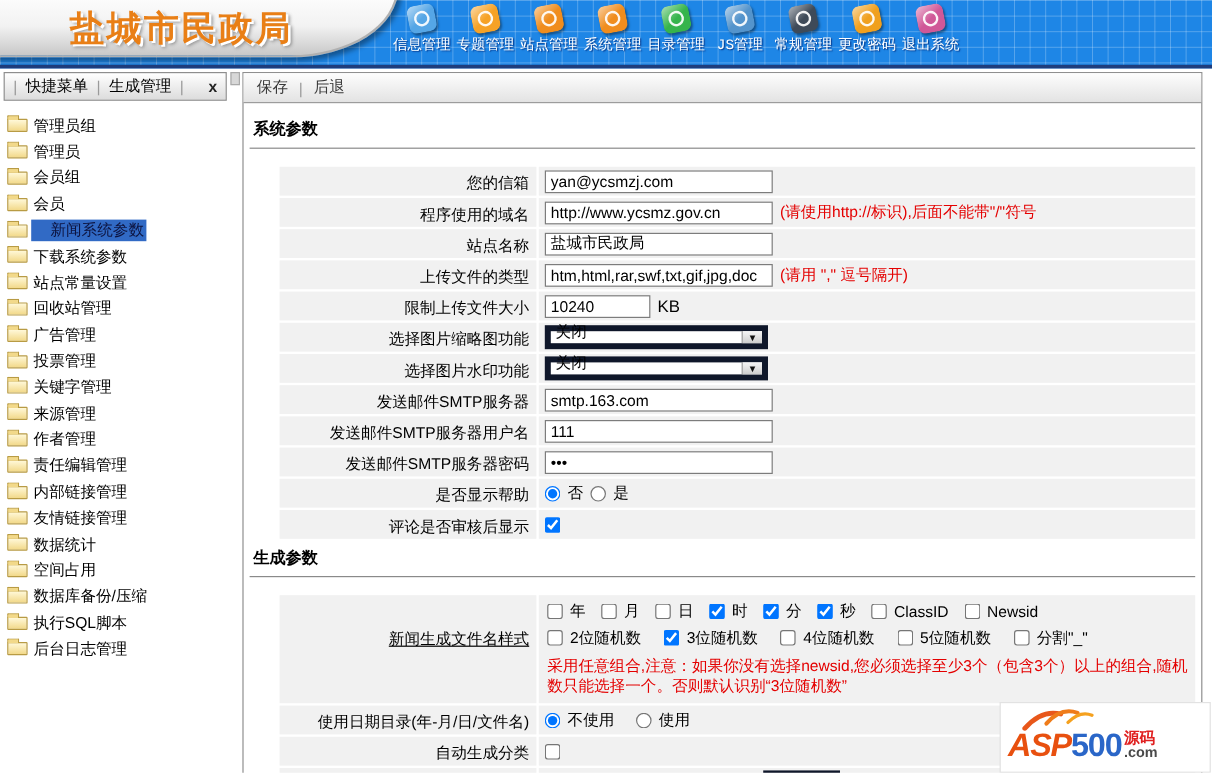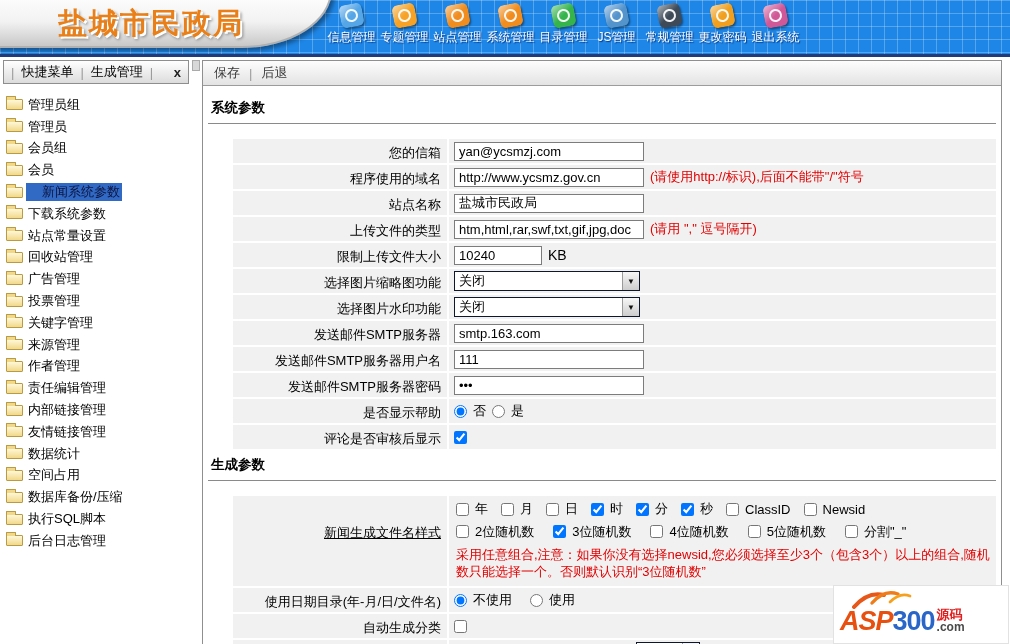--- a/index.html
+++ b/index.html
@@ -40,20 +40,21 @@
     box-shadow:1px 2px 2px rgba(0,0,0,.4); position:relative;
     background-image:linear-gradient(145deg, rgba(255,255,255,.6), rgba(255,255,255,0) 50%);
   }
   .app-icon::after {
     content:""; position:absolute; inset:5px;
     border:2px solid rgba(255,255,255,.92); border-radius:50%;
   }
   .menu-label {
     font-size:12px; color:#fff; white-space:nowrap;
     text-shadow:1px 1px 1px rgba(0,40,120,.85);
+    font-family:Liberation Mono, monospace;
   }
 
   
   #sidebar { position:absolute; left:3px; top:60px; width:186px; bottom:0; background:#fff; }
   #sidebar-header {
     height:24px; border:1px solid #8e8e8e;
     background:linear-gradient(#ffffff,#dcdcdc);
     display:flex; align-items:center; padding:0 7px; gap:7px; font-size:13px;
   }
   .tab-sep { color:#9a9a9a; }
@@ -107,21 +108,21 @@
   .row .fld.block { display:block; }
   input[type=text] {
     width:190px; height:19px; border:1px solid #7c7c7c; border-radius:0;
     background:#fff; padding:1px 4px; font-size:13px; font-family:inherit;
   }
   input.small { width:88px; }
   .unit { font-size:14px; }
   .hint { color:#e40000; font-size:13px; white-space:nowrap; }
   .warn { color:#e40000; font-size:13px; max-width:608px; line-height:17px; margin:3px 0 4px 2px; }
   .sel {
-    display:inline-flex; width:186px; height:20px; border:1px solid #0f172a;
+    display:inline-flex; width:186px; height:20px; border:5px solid #0f172a;
     background:#fff; align-items:flex-end; cursor:pointer;
   }
   .sel.narrow { width:64px; }
   .sel-text { flex:1; padding:0 4px; font-size:13px; overflow:hidden; white-space:nowrap; }
   .sel-btn {
     width:17px; height:100%; background:linear-gradient(#f6f6f6,#cdcdcd);
     border-left:1px solid #9a9a9a; font-size:8px;
     display:flex; align-items:center; justify-content:center; color:#111; flex:none;
   }
   label.opt, label.cb { display:inline-flex; align-items:center; gap:4px; font-size:13px; cursor:pointer; }
@@ -497,19 +498,19 @@
 </div>
 
 <div id="asp-logo">
   <svg id="asp-flame" width="70" height="22" viewBox="0 0 70 22">
     <path d="M4 20 Q18 4 34 8" fill="none" stroke="#e8571a" stroke-width="4" stroke-linecap="round"></path>
     <path d="M22 16 Q34 2 48 7" fill="none" stroke="#ef7c1a" stroke-width="3.4" stroke-linecap="round"></path>
     <path d="M40 15 Q50 5 60 9" fill="none" stroke="#f5a11e" stroke-width="2.8" stroke-linecap="round"></path>
   </svg>
   <div class="asp-row">
     <span class="asp-word">ASP</span>
-    <span class="asp-num">300</span>
+    <span class="asp-num">500</span>
     <span class="asp-col">
       <span class="asp-yuanma">源码</span>
       <span class="asp-com">.com</span>
     </span>
   </div>
 </div>
 
 </body></html>

